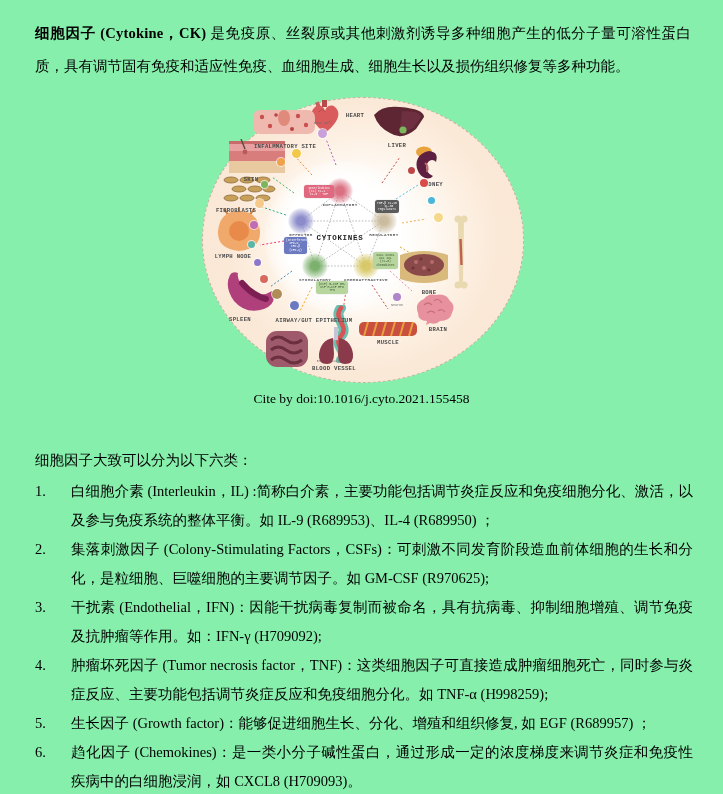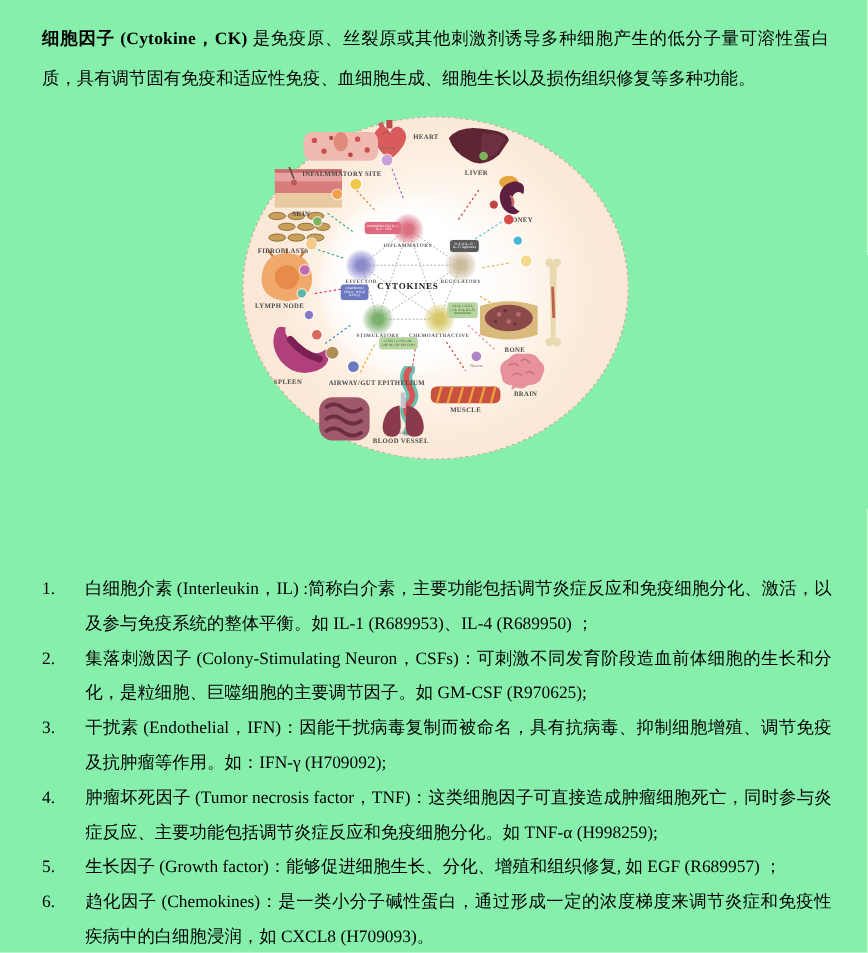--- a/index.html
+++ b/index.html
@@ -12,21 +12,21 @@
   .intro b{letter-spacing:.2px;}
   .caption{position:absolute;left:0;top:391px;width:723px;text-align:center;font-size:13.5px;}
   .list-head{position:absolute;left:35px;top:451px;width:656px;font-size:14.5px;}
   .list{position:absolute;left:35px;top:477px;width:658px;}
   .item{display:flex;font-size:14.5px;line-height:29px;}
   .item .num{width:36px;flex:none;}
   .item .txt{flex:1;text-align:justify;}
 
   
   .figure{position:absolute;left:200px;top:95px;width:330px;height:292px;
-          font-family:Liberation Serif, serif;}
+          font-family:Liberation Mono, monospace;}
   .outer-circle{position:absolute;left:2px;top:2px;width:322px;height:286px;border-radius:50%;
         background:radial-gradient(circle at 50% 49%, #ffffff 0%, #fefaf5 30%, #fdf1e4 46%, #fbe9d8 62%, #f9e4d0 100%);
         border:1.6px dashed #c4b2a0;box-sizing:border-box;}
   .inner-glow{position:absolute;left:65px;top:66px;width:152px;height:152px;border-radius:50%;
         background:radial-gradient(circle,#ffffff 52%,rgba(255,255,255,0) 76%);}
   .net{position:absolute;left:0;top:0;}
   .blob{position:absolute;width:26px;height:26px;border-radius:50%;}
   .b-infl{background:radial-gradient(circle,rgba(217,106,125,.95) 22%,rgba(217,106,125,.42) 55%,rgba(217,106,125,0) 74%);}
   .b-regu{background:radial-gradient(circle,rgba(201,185,154,.95) 22%,rgba(201,185,154,.42) 55%,rgba(201,185,154,0) 74%);}
   .b-chem{background:radial-gradient(circle,rgba(214,198,98,.95) 22%,rgba(214,198,98,.42) 55%,rgba(214,198,98,0) 74%);}
@@ -273,30 +273,32 @@
     <div class="cell" style="left:208px;top:72px;width:7px;height:7px;background:#c04545;"></div>
     <div class="cell" style="left:220px;top:84px;width:8px;height:8px;background:#d94a4a;"></div>
     <div class="cell" style="left:228px;top:102px;width:7px;height:7px;background:#4ab6d9;"></div>
     <div class="cell" style="left:234px;top:118px;width:9px;height:9px;background:#f5d98a;"></div>
     <div class="cell" style="left:118px;top:34px;width:9px;height:9px;background:#c9a0d9;"></div>
     <div class="micro-label" style="left:104px;top:26px;width:38px;">Mast Cell</div>
     <div class="cell" style="left:193px;top:198px;width:8px;height:8px;background:#b085c9;"></div>
     <div class="micro-label" style="left:182px;top:208px;width:30px;">Neuron</div>
   </div>
 
-
+  <div class="caption">Cite by doi:10.1016/j.cyto.2021.155458</div>
+
+  <div class="list-head">细胞因子大致可以分为以下六类：</div>
 
   <div class="list">
     <div class="item">
       <span class="num">1.</span>
-      <span class="txt">白细胞介素 (Interleukin，IL) :简称白介素，主要功能包括调节炎症反应和免疫细胞分化、激活，以及参与免疫系统的整体平衡。如 IL-1 (R689953)、IL-4 (R689950) ；</span>
+      <span class="txt">白细胞介素 (Interleukin，IL) :简称白介素，主要功能包括调节炎症反应和免疫细胞分化、激活，以及参与免疫系统的整体平衡。如 IL-9 (R689953)、IL-4 (R689950) ；</span>
     </div>
     <div class="item">
       <span class="num">2.</span>
-      <span class="txt">集落刺激因子 (Colony-Stimulating Neuron，CSFs)：可刺激不同发育阶段造血前体细胞的生长和分化，是粒细胞、巨噬细胞的主要调节因子。如 GM-CSF (R970625);</span>
+      <span class="txt">集落刺激因子 (Colony-Stimulating Factors，CSFs)：可刺激不同发育阶段造血前体细胞的生长和分化，是粒细胞、巨噬细胞的主要调节因子。如 GM-CSF (R970625);</span>
     </div>
     <div class="item">
       <span class="num">3.</span>
       <span class="txt">干扰素 (Endothelial，IFN)：因能干扰病毒复制而被命名，具有抗病毒、抑制细胞增殖、调节免疫及抗肿瘤等作用。如：IFN-γ (H709092);</span>
     </div>
     <div class="item">
       <span class="num">4.</span>
       <span class="txt">肿瘤坏死因子 (Tumor necrosis factor，TNF)：这类细胞因子可直接造成肿瘤细胞死亡，同时参与炎症反应、主要功能包括调节炎症反应和免疫细胞分化。如 TNF-α (H998259);</span>
     </div>
     <div class="item">

